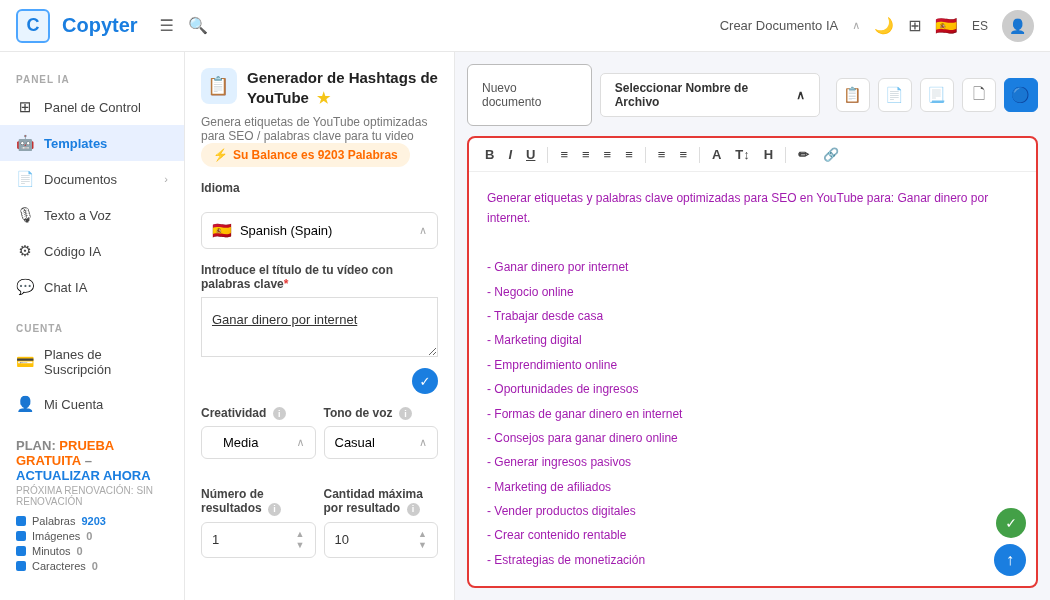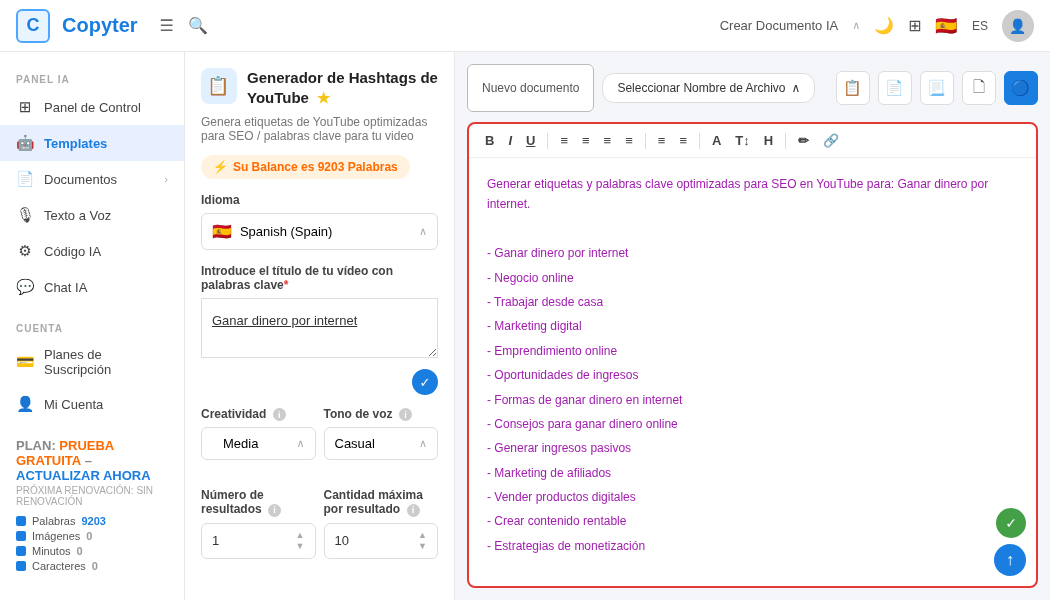--- a/index.html
+++ b/index.html
@@ -56,24 +56,24 @@
 
     
     .center-panel {
       width: 270px; background: #fff; border-right: 1px solid #e8e8e8;
       overflow-y: auto; flex-shrink: 0; padding: 16px;
     }
     .tool-header { display: flex; align-items: flex-start; gap: 10px; margin-bottom: 8px; }
     .tool-icon { width: 36px; height: 36px; background: #e0f0ff; border-radius: 8px; display: flex; align-items: center; justify-content: center; font-size: 18px; flex-shrink: 0; }
     .tool-title { font-size: 15px; font-weight: 700; color: #222; line-height: 1.3; }
     .tool-star { color: #f5c518; margin-left: 4px; }
-    .tool-desc { font-size: 12px; color: #777; margin-bottom: 12px; }
+    .tool-desc { font-size: 12px; color: #777; }
     .balance-badge { background: #fff3e0; color: #ff6b00; border-radius: 20px; padding: 5px 12px; font-size: 12px; font-weight: 600; display: inline-flex; align-items: center; gap: 5px; margin-bottom: 14px; }
     .balance-badge .bolt { color: #ff6b00; }
-    .field-label { font-size: 12px; font-weight: 600; color: #444; margin-bottom: 6px; display: block; }
+    .field-label { font-size: 12px; font-weight: 600; color: #444; margin-bottom: 17px; display: block; }
     .select-box {
       width: 100%; border: 1px solid #ddd; border-radius: 6px; padding: 8px 10px;
       font-size: 13px; display: flex; align-items: center; gap: 8px; cursor: pointer;
       background: #fff; margin-bottom: 14px; justify-content: space-between;
     }
     .select-box .flag-sm { font-size: 16px; }
     .select-box .chevron { color: #aaa; font-size: 11px; }
     .input-label { font-size: 12px; font-weight: 600; color: #444; margin-bottom: 6px; }
     .required { color: #e53935; }
     .text-input {
@@ -95,22 +95,22 @@
     .number-input .stepper { display: flex; flex-direction: column; gap: 2px; }
     .number-input .stepper span { font-size: 9px; color: #aaa; cursor: pointer; line-height: 1; }
     .info-icon { display: inline-flex; align-items: center; justify-content: center; width: 13px; height: 13px; border-radius: 50%; background: #ccc; color: #fff; font-size: 9px; margin-left: 3px; vertical-align: middle; }
 
     
     .right-panel { flex: 1; display: flex; flex-direction: column; overflow: hidden; background: #f5f6fa; padding: 12px; }
     .editor-toolbar-row { display: flex; align-items: center; gap: 8px; margin-bottom: 10px; }
     .doc-tab { background: #fff; border: 1px solid #ddd; border-radius: 6px; padding: 16px 14px; font-size: 12px; color: #555; cursor: pointer; }
     .doc-tab.active { border-color: #bbb; }
     .filename-btn {
-      background: #fff; border: 1px solid #ddd; border-radius: 12px; padding: 7px 14px;
-      font-size: 12px; color: #333; font-weight: 400; cursor: pointer;
+      background: #fff; border: 1px solid #ddd; border-radius: 5px; padding: 7px 14px;
+      font-size: 12px; color: #333; font-weight: 700; cursor: pointer;
       display: flex; align-items: center; gap: 6px;
     }
     .toolbar-spacer { flex: 1; }
     .toolbar-actions { display: flex; gap: 8px; }
     .tool-action-btn {
       width: 34px; height: 34px; border: 1px solid #ddd; border-radius: 6px;
       background: #fff; cursor: pointer; display: flex; align-items: center; justify-content: center;
       font-size: 15px; color: #555;
     }
     .tool-action-btn.blue { background: #1a7ee0; color: #fff; border-color: #1a7ee0; }

